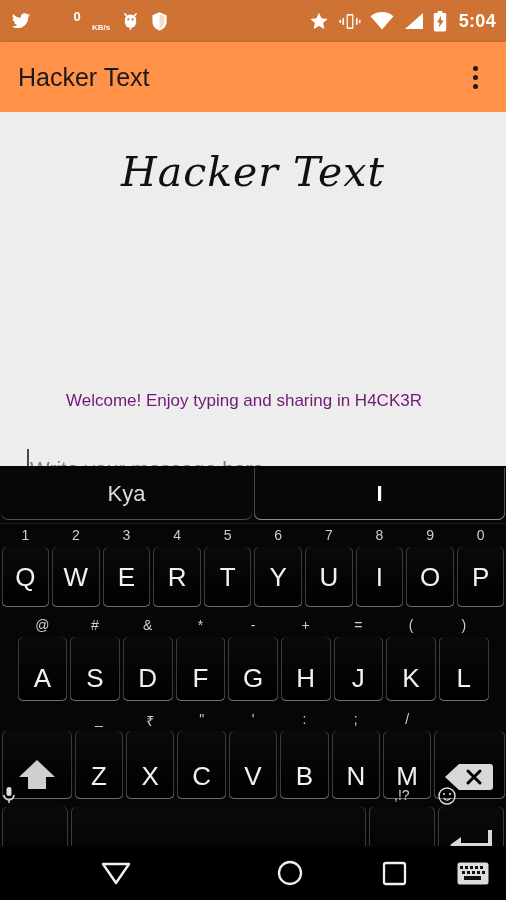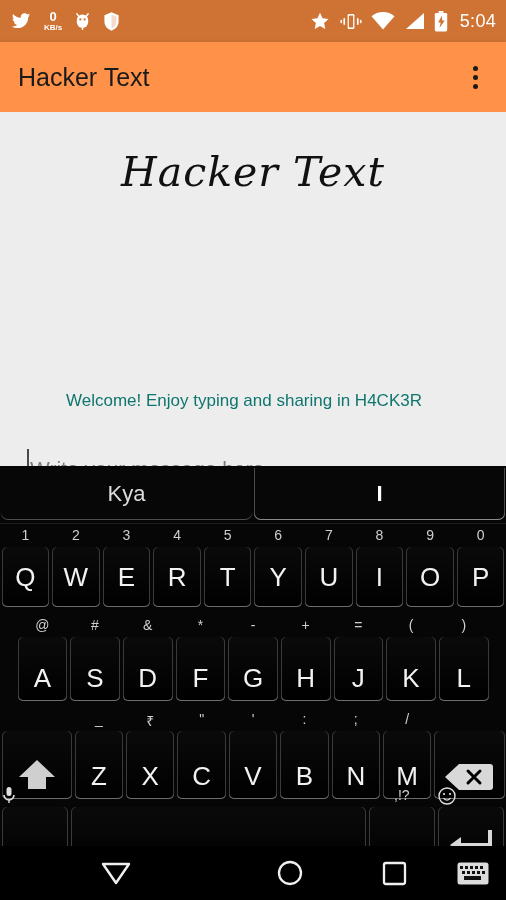--- a/index.html
+++ b/index.html
@@ -17,22 +17,22 @@
     width: 506px; height: 42px;
     background: #CF7334;
     display: flex; align-items: center;
     padding: 0 10px;
   }
   .status-left { display: flex; align-items: center; gap: 12px; flex: 1; }
   .status-right { display: flex; align-items: center; gap: 9px; }
   .sicon { fill: #fff; display: block; }
   .netspeed { display: flex; flex-direction: column; align-items: center; line-height: 1; color:#fff; }
   .netspeed .num { font-size: 13px; font-weight: bold; }
-  .netspeed .unit { font-size: 8px; font-weight: bold; margin-top: 1px; }
-  .clock { color: #fff; font-size: 18px; font-weight: 400; letter-spacing: .3px; margin-left: 3px; }
+  .netspeed .unit { font-size: 8px; font-weight: bold; margin-top: 1px; margin-left: 48px; }
+  .clock { color: #fff; font-size: 18px; font-weight: 700; letter-spacing: .3px; margin-left: 3px; }
 
   
   .app-bar {
     position: absolute; top: 42px; left: 0;
     width: 506px; height: 70px;
     background: #FF9248;
     display: flex; align-items: center;
     padding: 0 18px;
     box-shadow: 0 2px 5px rgba(0,0,0,.28);
   }
@@ -57,21 +57,21 @@
     font-style: italic;
     font-size: 41px;
     color: #111;
     margin-top: 36px;
     letter-spacing: 1px;
   }
   .welcome {
     position: absolute; top: 279px; left: 0; width: 450px;
     text-align: center;
     font-size: 17px;
-    color: #0f766e;
+    color: #701a75;
     white-space: nowrap;
     padding-left: 38px;
   }
   .input-wrap {
     position: absolute; top: 330px; left: 0; width: 506px; height: 115px;
   }
   .msg-input {
     position: absolute; left: 28px; top: 4px;
     width: 382px; height: 46px;
     background: transparent; border: none; outline: none;

